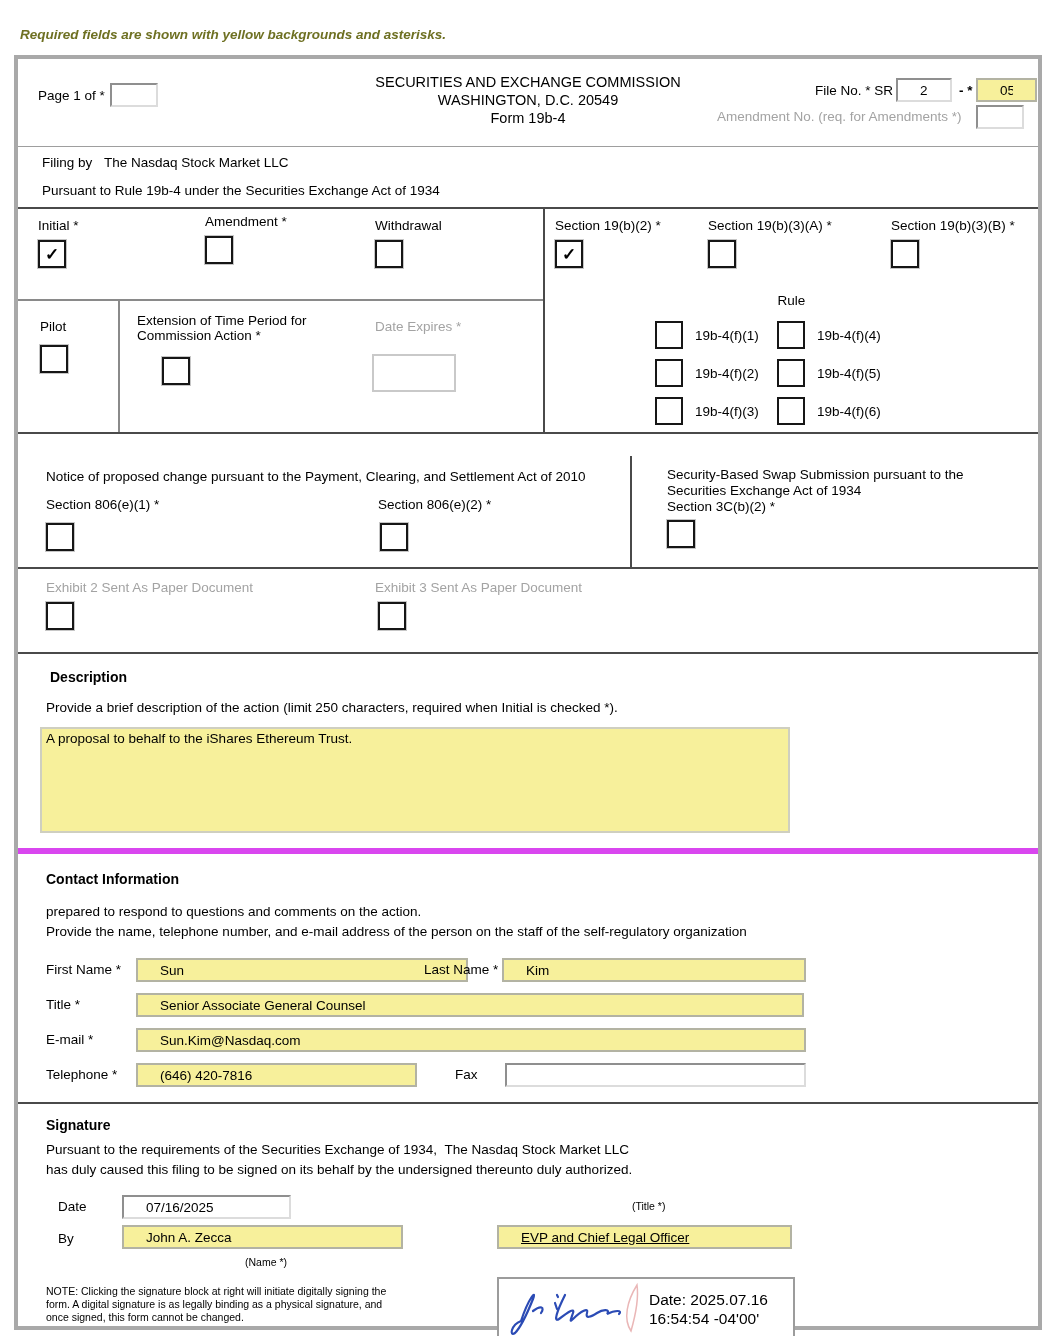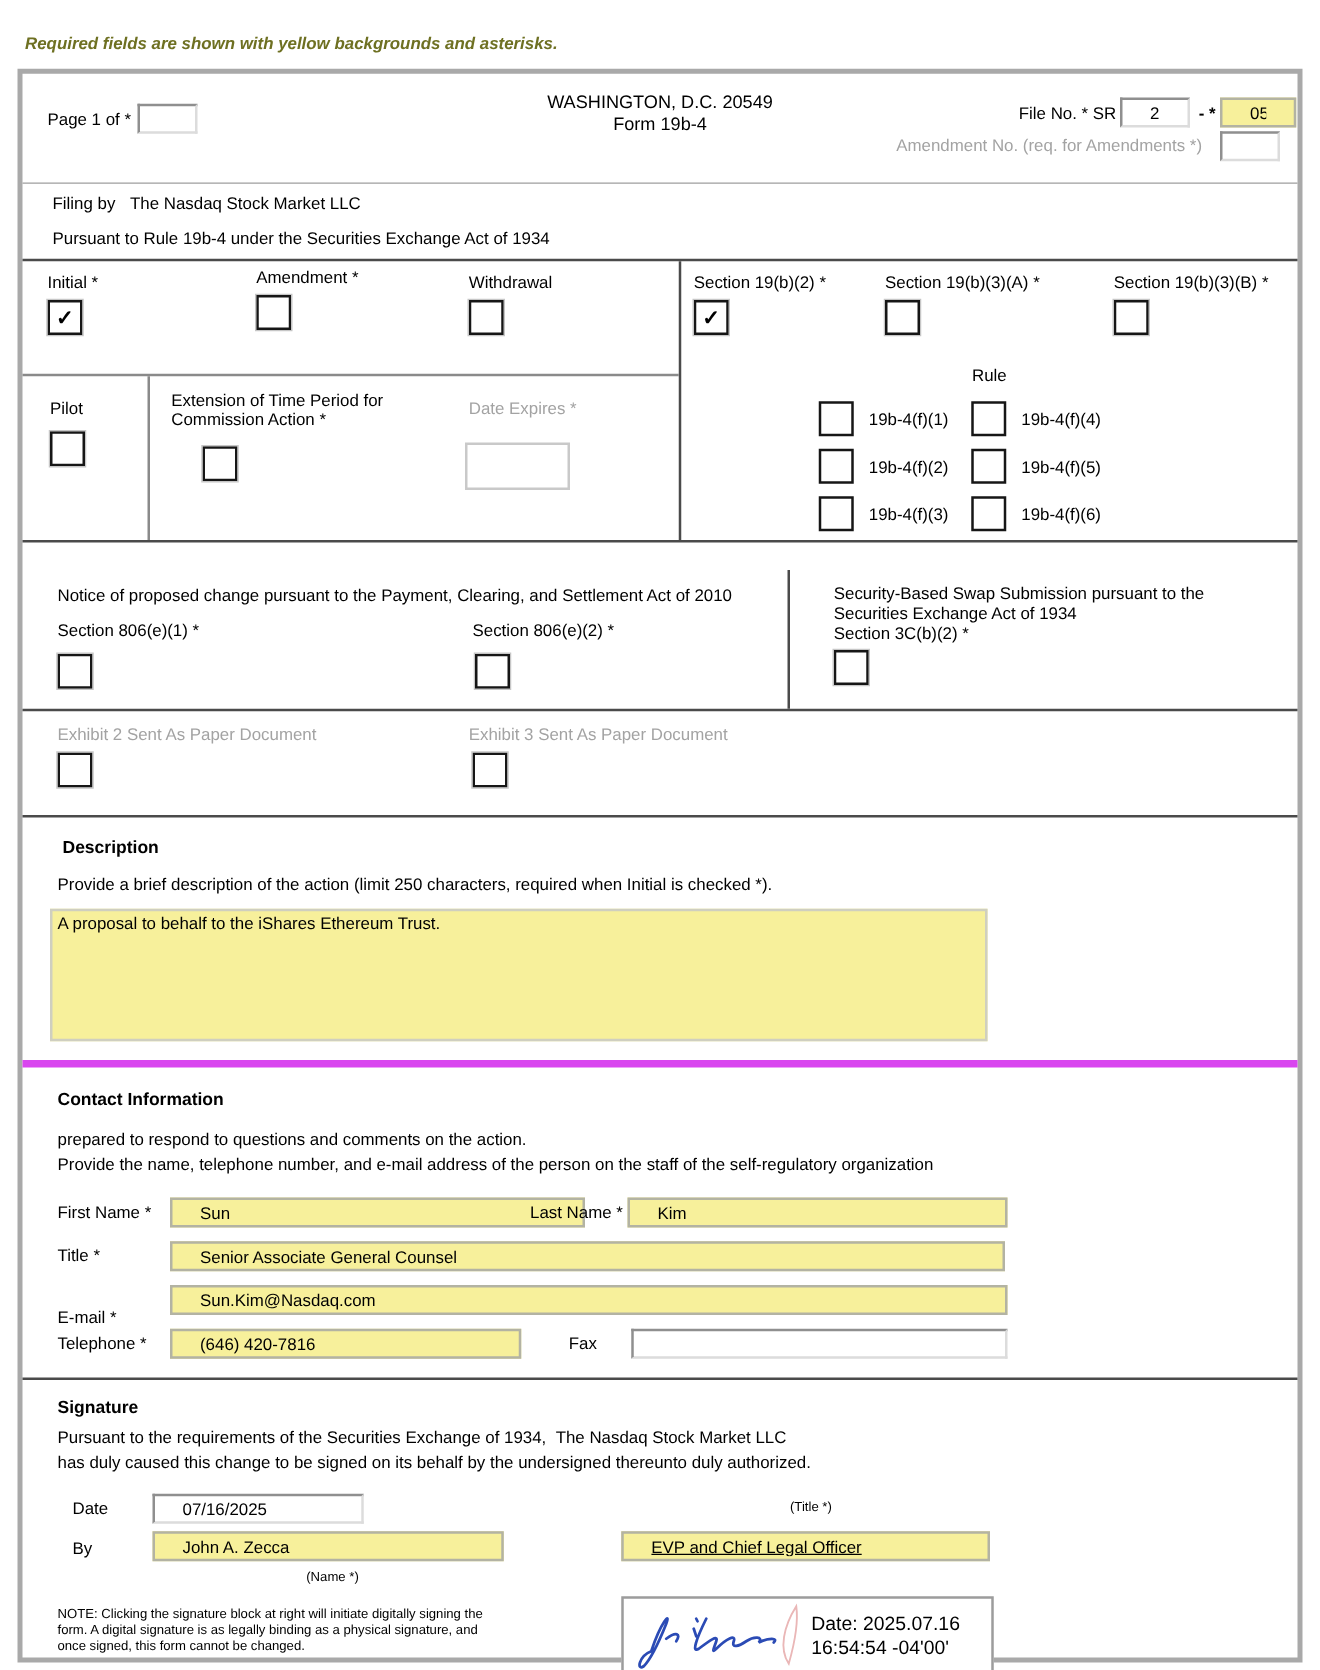--- a/index.html
+++ b/index.html
@@ -38,20 +38,21 @@
 <body>
 
 <div class="abs note" style="left:20px;top:27px;">Required fields are shown with yellow backgrounds and asterisks.</div>
 
 <div class="frame">
 
   <div class="sec sec-header">
     <span class="abs lbl" style="left:20px;top:29px;">Page 1 of *</span>
     <input class="in" style="left: 92px; top: 24px; width: 46px;" value="16">
     <div class="abs title-center" style="left:0;right:0;top:14px;">
+      <div>SECURITIES AND EXCHANGE COMMISSION</div>
       <div>WASHINGTON, D.C. 20549</div>
       <div>Form 19b-4</div>
     </div>
     <span class="abs lbl" style="left:797px;top:24px;">File No. * SR</span>
     <input class="in" style="left: 878px; top: 19px; width: 56px;" value="2025">
     <span class="abs lbl" style="left:941px;top:24px;font-weight:bold;">- *</span>
     <input class="yin" style="left: 958px; top: 19px; width: 61px;" value="053">
     <span class="abs lbl gray" style="left:699px;top:50px;">Amendment No. (req. for Amendments *)</span>
     <input class="in" style="left: 958px; top: 46px; width: 48px;" value="">
   </div>
@@ -209,33 +210,33 @@
     <div class="abs lbl" style="left:28px;top:48px;line-height:20px;">
       <div>prepared to respond to questions and comments on the action.</div>
       <div>Provide the name, telephone number, and e-mail address of the person on the staff of the self-regulatory organization</div>
     </div>
     <span class="abs lbl" style="left:28px;top:108px;">First Name *</span>
     <input class="yin" style="left: 118px; top: 104px; width: 332px;" value="Sun">
     <span class="abs lbl" style="left:406px;top:108px;">Last Name *</span>
     <input class="yin" style="left: 484px; top: 104px; width: 304px;" value="Kim">
     <span class="abs lbl" style="left:28px;top:143px;">Title *</span>
     <input class="yin" style="left: 118px; top: 139px; width: 668px;" value="Senior Associate General Counsel">
-    <span class="abs lbl" style="left:28px;top:178px;margin-top:14px;">E-mail *</span>
+    <span class="abs lbl" style="left:28px;top:178px;">E-mail *</span>
     <input class="yin" style="left: 118px; top: 174px; width: 670px;" value="Sun.Kim@Nasdaq.com">
     <span class="abs lbl" style="left:28px;top:213px;">Telephone *</span>
     <input class="yin" style="left: 118px; top: 209px; width: 281px;" value="(646) 420-7816">
     <span class="abs lbl" style="left:437px;top:213px;">Fax</span>
     <input class="in" style="left: 487px; top: 209px; width: 301px;" value="">
   </div>
 
   <div class="sec sec-sig">
     <span class="abs heading" style="left:28px;top:13px;">Signature</span>
     <div class="abs lbl" style="left:28px;top:36px;line-height:20px;">
       <div><span>Pursuant to the requirements of the Securities Exchange of 1934,</span>&nbsp;&nbsp;<span>The Nasdaq Stock Market LLC</span></div>
-      <div>has duly caused this change to be signed on its behalf by the undersigned thereunto duly authorized.</div>
+      <div>has duly caused this filing to be signed on its behalf by the undersigned thereunto duly authorized.</div>
     </div>
     <span class="abs lbl" style="left:40px;top:95px;">Date</span>
     <input class="in" style="left: 104px; top: 91px; width: 169px;" value="07/16/2025">
     <span class="abs small" style="left:614px;top:96px;">(Title *)</span>
     <span class="abs lbl" style="left:40px;top:127px;">By</span>
     <input class="yin" style="left: 104px; top: 121px; width: 281px;" value="John A. Zecca">
     <input class="yin" style="left: 479px; top: 121px; width: 295px; text-decoration: underline;" value="EVP and Chief Legal Officer">
     <span class="abs small" style="left:227px;top:152px;">(Name *)</span>
     <div class="abs small" style="left:28px;top:181px;line-height:13px;width:360px;">
       <div>NOTE: Clicking the signature block at right will initiate digitally signing the</div>

